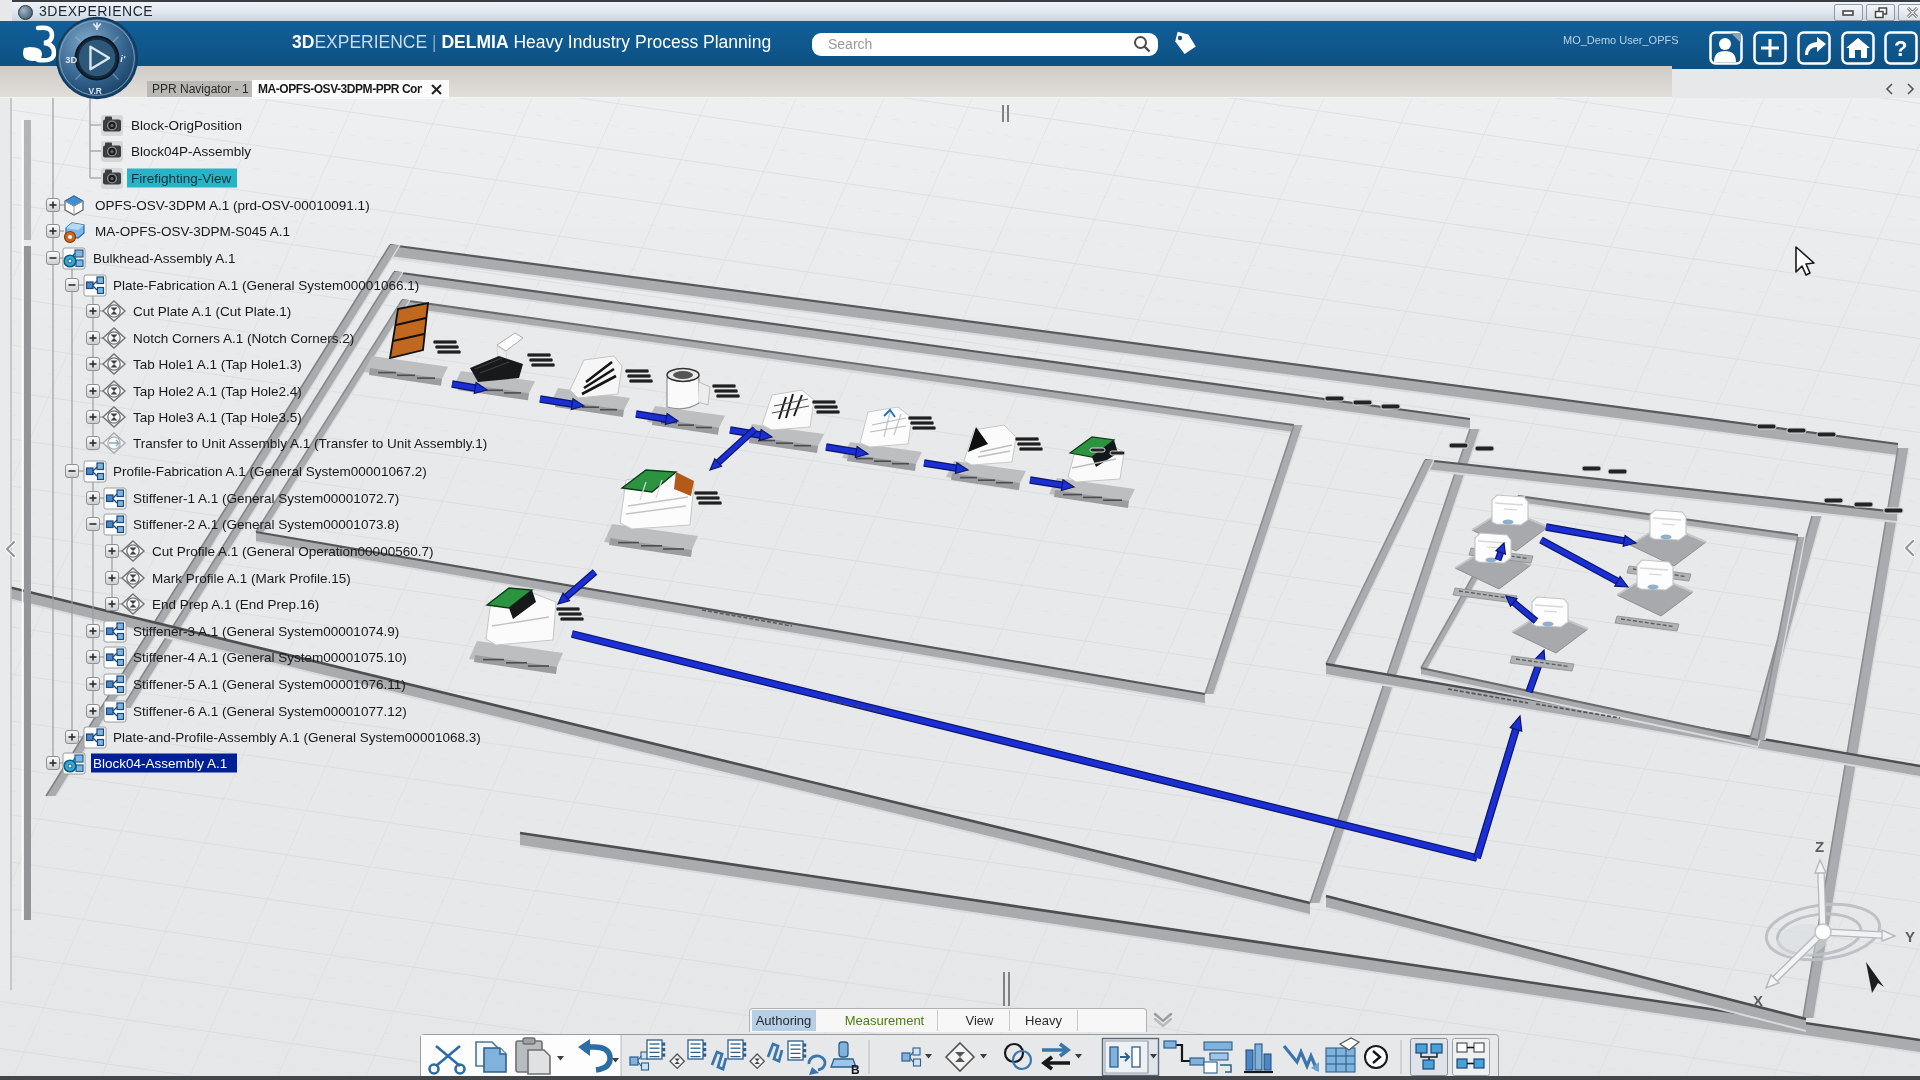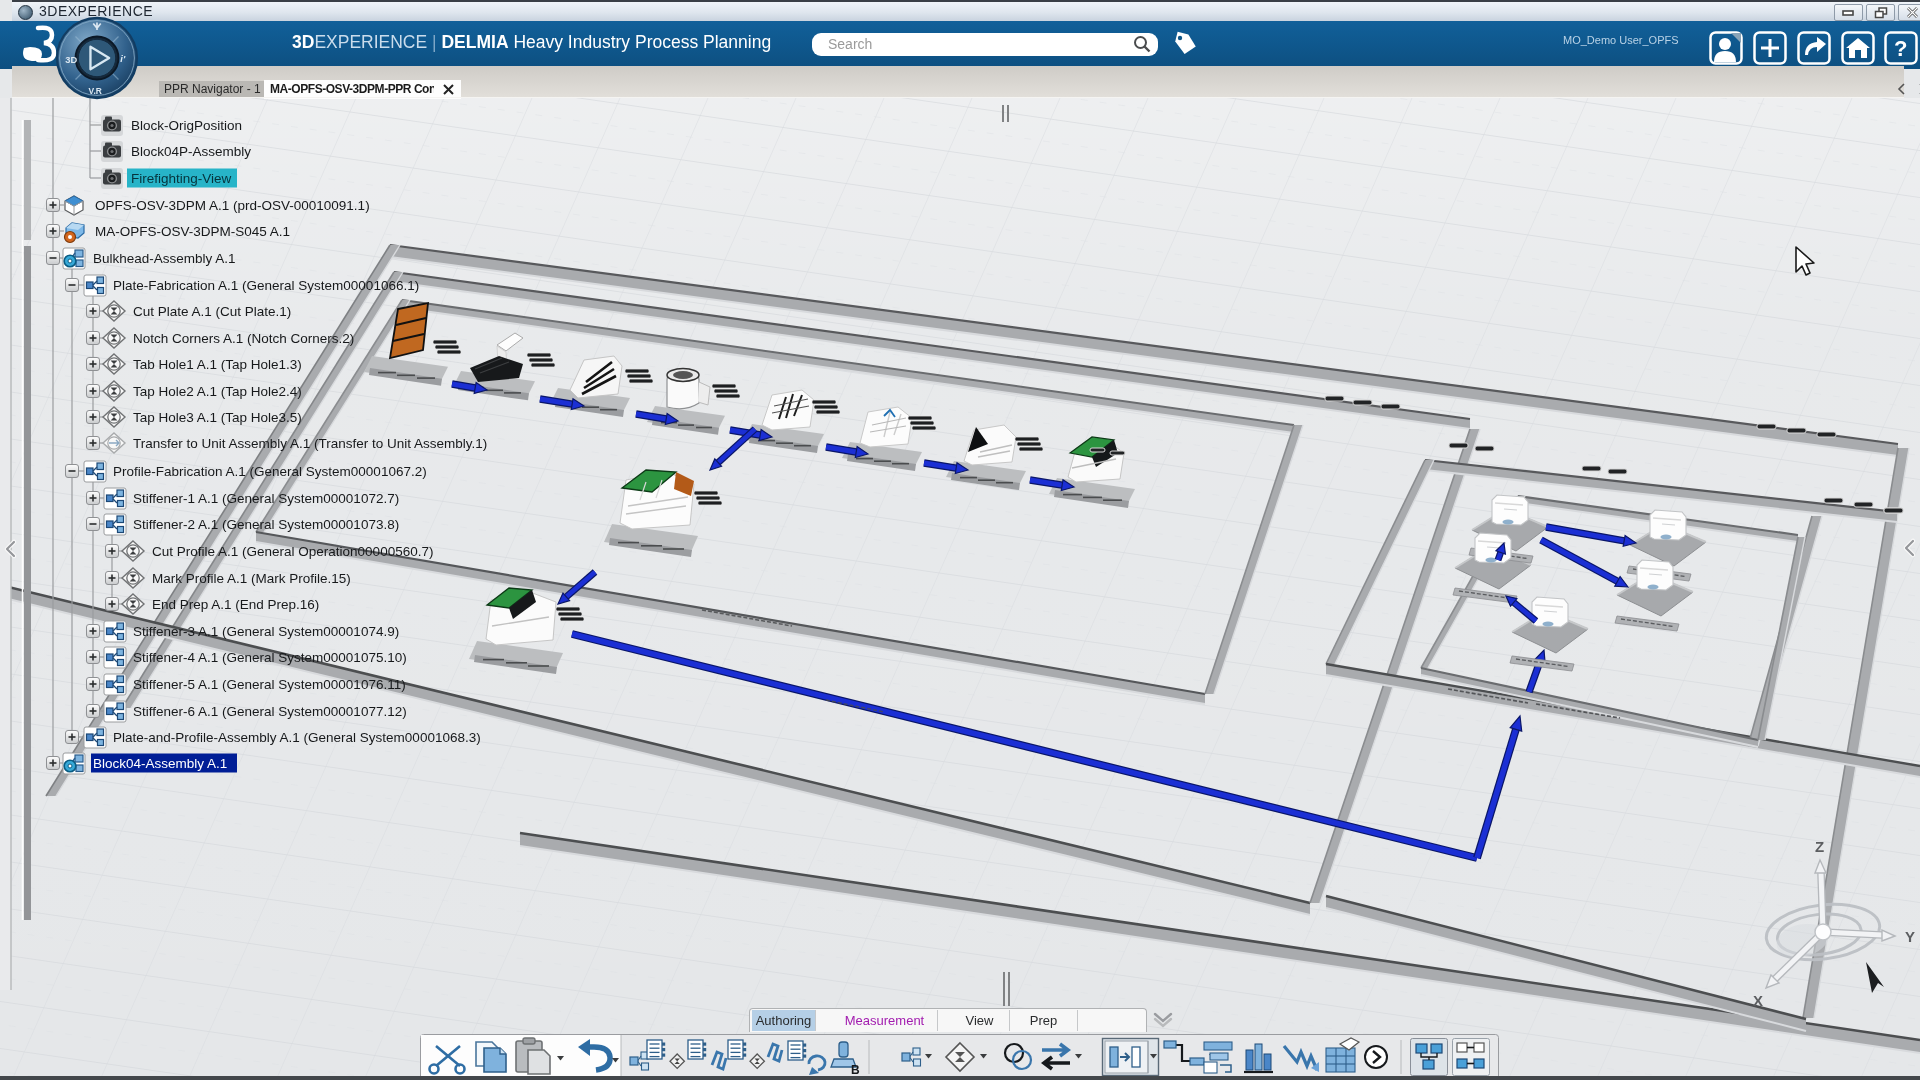--- a/index.html
+++ b/index.html
@@ -765,21 +765,21 @@
         <rect x="1.5" y="1.5" width="31" height="31" rx="5" fill="none" stroke="#fff" stroke-width="2.5"></rect>
         <path d="M 17,7 L 29,17 L 26,17 L 26,27 L 8,27 L 8,17 L 5,17 Z" fill="#fff"></path>
         <rect x="14" y="19" width="6" height="8" fill="#0f5688"></rect>
       </svg></div>
     <div style="position:absolute;left:1884px;top:10px;width:34px;height:34px"><svg width="34" height="34" viewBox="0 0 34 34">
         <rect x="1.5" y="1.5" width="31" height="31" rx="5" fill="none" stroke="#fff" stroke-width="2.5"></rect>
         <text x="10" y="25" font-size="22" font-weight="bold" fill="#fff" font-family="Liberation Sans">?</text>
       </svg></div>
 </div>
 
-<div style="position:absolute;left:12px;top:66px;width:1892px;height:32px;background:linear-gradient(#cfccc7,#e2dfda)">
+<div style="position:absolute;left:0;top:66px;width:1672px;height:32px;background:linear-gradient(#cfccc7,#e2dfda)">
  <div style="position:absolute;left:147px;top:15px;height:17px;background:#bab8b4;color:#2a2a2a;font-size:12px;line-height:17px;white-space:nowrap;padding:0 5px">PPR Navigator - 1</div>
  <div style="position:absolute;left:252px;top:14px;width:197px;height:19px;background:#fdfdfd;color:#1a1a1a;font-size:12px;font-weight:bold;line-height:19px;white-space:nowrap;overflow:hidden">
    <span style="display:inline-block;padding-left:6px;letter-spacing:-0.45px;width:170px;overflow:hidden">MA-OPFS-OSV-3DPM-PPR Con...</span>
    <svg width="11" height="11" style="position:absolute;right:7px;top:4px">
         <path d="M 1,1 L 10,10 M 10,1 L 1,10" stroke="#222" stroke-width="2"></path>
       </svg>
  </div>
  <svg width="12" height="12" style="position:absolute;left:1884px;top:17px">
       <path d="M 8,1 L 3,6 L 8,11" fill="none" stroke="#555" stroke-width="1.6"></path>
     </svg>
@@ -816,23 +816,23 @@
 <circle cx="46" cy="46" r="20" fill="none" stroke="#12283c" stroke-width="1"></circle>
 <path d="M 39,34 L 59,46 L 39,58 Z" fill="none" stroke="#d8e8f2" stroke-width="2.5" stroke-linejoin="round"></path>
 <text x="12" y="51" font-size="10" font-weight="bold" fill="#dce8f2">3D</text>
 <text x="71" y="50" font-size="10" font-weight="bold" fill="#dce8f2" font-style="italic">i'</text>
 <text x="37" y="84" font-size="9" font-weight="bold" fill="#dce8f2">V.R</text>
 <path d="M 46,8 L 46,16 M 42,9 L 46,14 L 50,9" stroke="#dce8f2" stroke-width="1.8" fill="none"></path>
 </svg>
 
 <div style="position:absolute;left:749px;top:1008px;width:398px;height:24px;background:#f7f7f7;border:1px solid #b0b2b4;border-bottom:none;border-radius:4px 4px 0 0"></div>
 <div style="position:absolute;left:752px;top:1010px;width:64px;height:21px;background:#b5cfe6;border-right:1px solid #c6c8ca;color:#2a2c2e;font-size:13px;text-align:center;line-height:21px">Authoring</div>
-<div style="position:absolute;left:832px;top:1010px;width:106px;height:21px;border-right:1px solid #c6c8ca;color:#a21caf;font-size:13px;text-align:center;line-height:21px">Measurement</div>
+<div style="position:absolute;left:832px;top:1010px;width:106px;height:21px;border-right:1px solid #c6c8ca;color:#4d7c0f;font-size:13px;text-align:center;line-height:21px">Measurement</div>
 <div style="position:absolute;left:950px;top:1010px;width:60px;height:21px;border-right:1px solid #c6c8ca;color:#2a2c2e;font-size:13px;text-align:center;line-height:21px">View</div>
-<div style="position:absolute;left:1010px;top:1010px;width:68px;height:21px;border-right:1px solid #c6c8ca;color:#2a2c2e;font-size:13px;text-align:center;line-height:21px">Prep</div>
+<div style="position:absolute;left:1010px;top:1010px;width:68px;height:21px;border-right:1px solid #c6c8ca;color:#2a2c2e;font-size:13px;text-align:center;line-height:21px">Heavy</div>
 <div style="position:absolute;left:1078px;top:1054px;width:68px;height:15px;border-right:1px solid #c6c8ca;color:#2a2c2e;font-size:13px;text-align:center;line-height:21px">Touch</div>
 <svg width="26" height="16" style="position:absolute;left:1152px;top:1012px">
     <path d="M 3,2 L 11,9 L 19,2" fill="none" stroke="#9a9ca0" stroke-width="2.4" stroke-linecap="round"></path>
     <path d="M 3,7 L 11,14 L 19,7" fill="none" stroke="#b8babc" stroke-width="2.4" stroke-linecap="round"></path>
   </svg>
 <svg width="1080" height="48" viewBox="0 0 1080 48" style="position:absolute;left:420px;top:1032px">
     <rect x="0.5" y="2.5" width="1078" height="45" rx="3" fill="#e7e8ea" stroke="#9a9ca0"></rect>
     <rect x="1" y="3" width="200" height="44" fill="#fdfdfd"></rect>
     <line x1="201" y1="3" x2="201" y2="47" stroke="#b8babc"></line>
     <g stroke="#2e6da4" stroke-width="2.6" fill="none">

